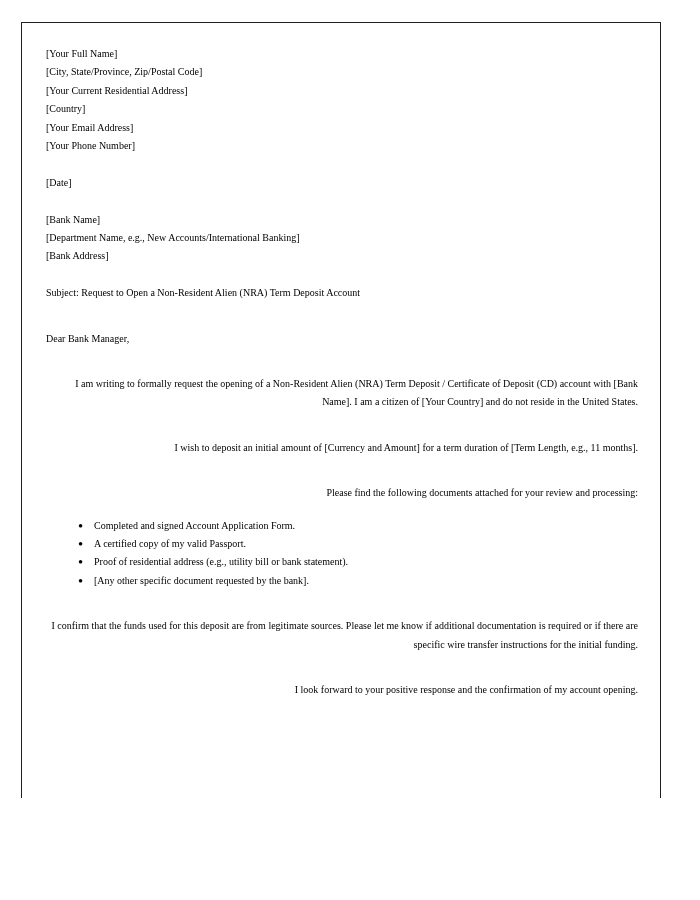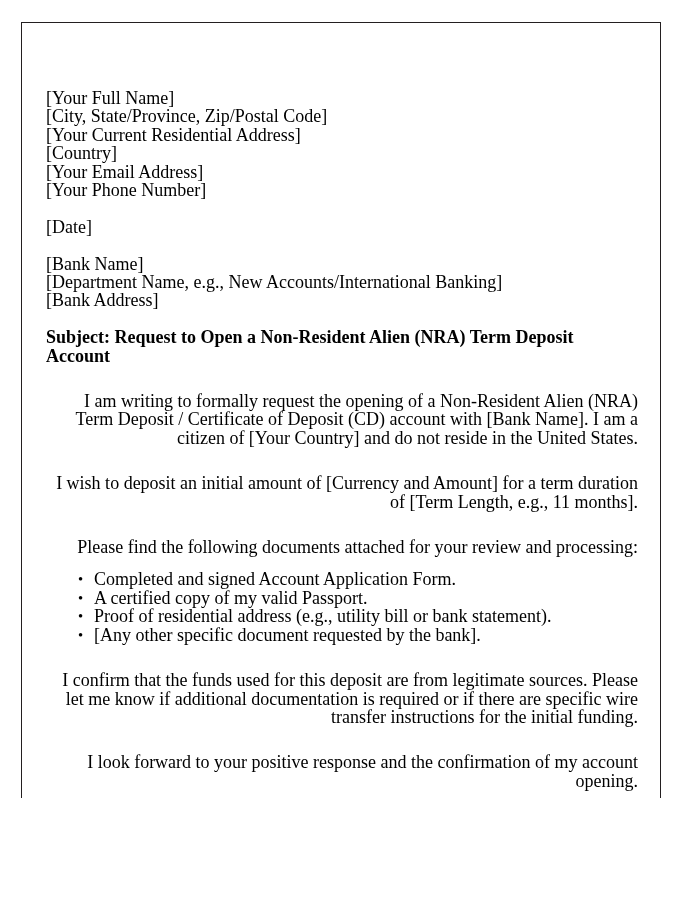--- a/index.html
+++ b/index.html
@@ -30,34 +30,33 @@
     border-right: 1.5px solid #231f20;
     border-bottom: none;
     overflow: hidden;
   }
 
   .page-body {
     position: absolute;
     left: 24px;
     top: 22px;
     width: 592px;
-    font-size: 18px;
+    font-size: 10px;
     line-height: 18.4px;
-    margin-top: 44px;
   }
 
   .addr-block {
     margin: 0 0 18.4px 0;
   }
   .addr-line {
     white-space: nowrap;
   }
 
   .subject-line {
-    font-weight: bold;
+    font-weight: normal;
     margin: 0 0 27px 0;
   }
 
   .salutation {
     margin: 0 0 27px 0;
   }
 
   .para {
     margin: 0 0 27px 0;
     text-align: right;
@@ -102,20 +101,21 @@
     </div>
 
     <div class="addr-block">
       <div class="addr-line">[Bank Name]</div>
       <div class="addr-line">[Department Name, e.g., New Accounts/International Banking]</div>
       <div class="addr-line">[Bank Address]</div>
     </div>
 
     <div class="subject-line">Subject: Request to Open a Non-Resident Alien (NRA) Term Deposit Account</div>
 
+    <div class="salutation">Dear Bank Manager,</div>
 
     <p class="para">I am writing to formally request the opening of a Non-Resident Alien (NRA) Term Deposit / Certificate of Deposit (CD) account with [Bank Name]. I am a citizen of [Your Country] and do not reside in the United States.</p>
 
     <p class="para">I wish to deposit an initial amount of [Currency and Amount] for a term duration of [Term Length, e.g., 11 months].</p>
 
     <p class="para">Please find the following documents attached for your review and processing:</p>
 
     <ul class="doc-list">
       <li>Completed and signed Account Application Form.</li>
       <li>A certified copy of my valid Passport.</li>

